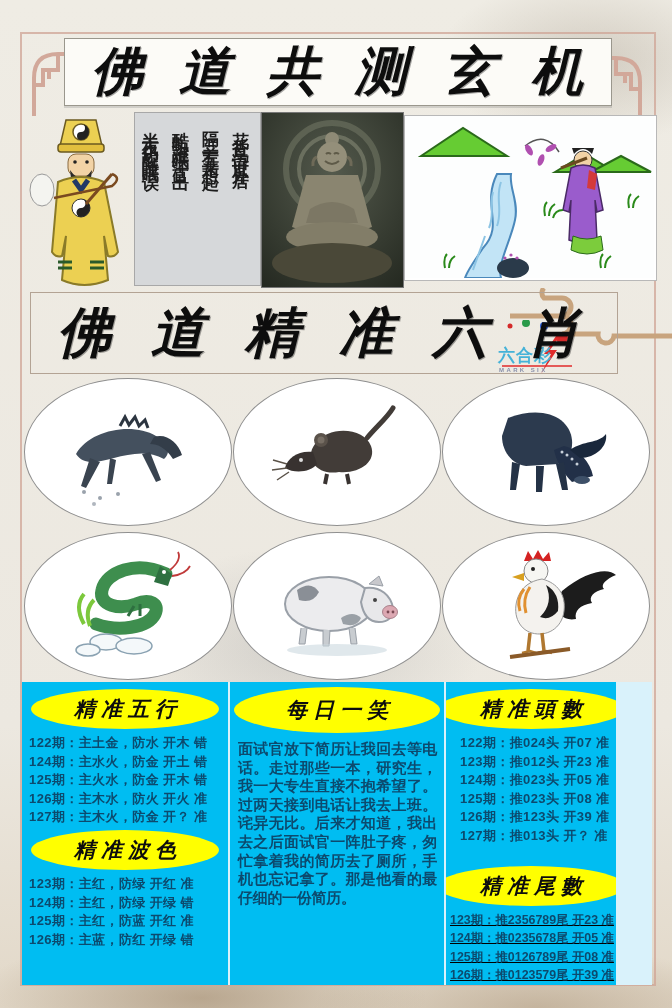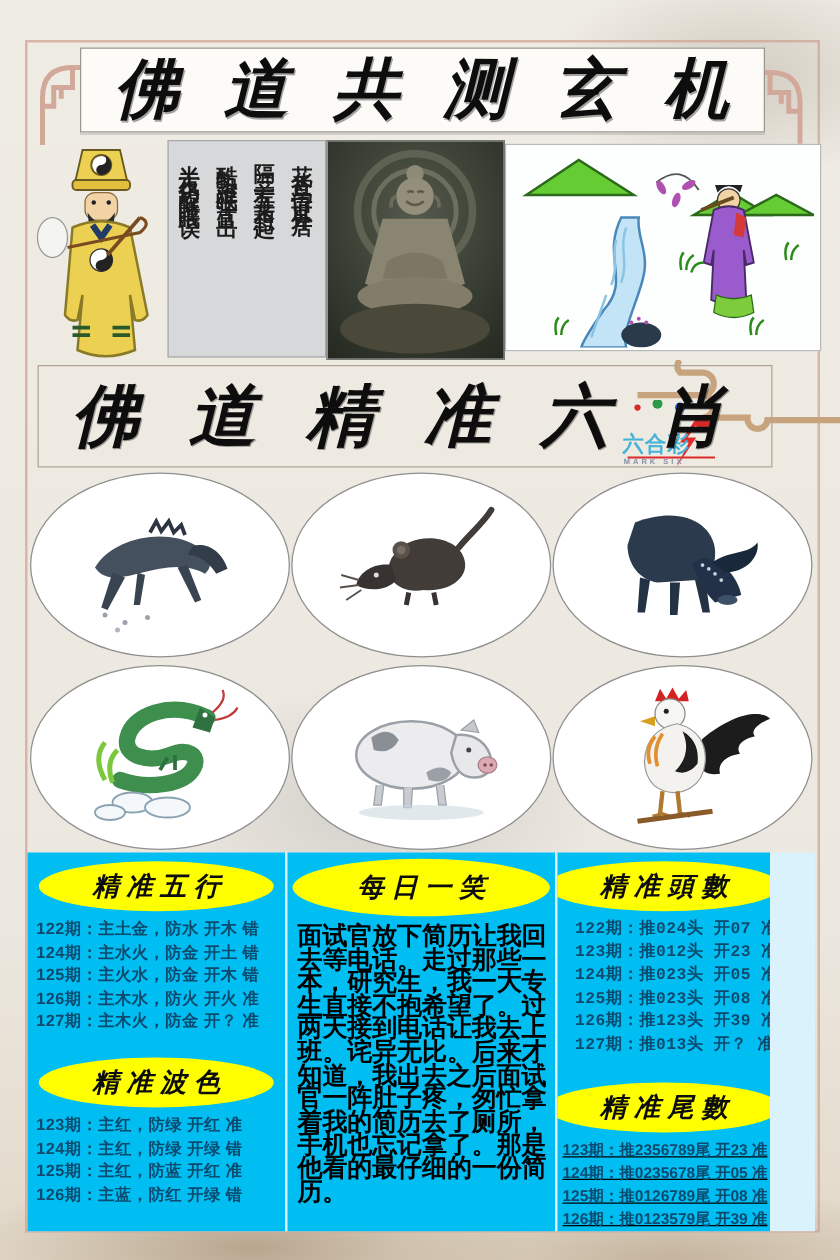--- a/index.html
+++ b/index.html
@@ -43,21 +43,21 @@
   .pcol-l{width:206px;margin-right:2px;}
   .pcol-m{width:214px;margin-right:2px;}
   .pcol-r{width:170px;}
   .yoval{background:#ffff00;border-radius:50%;display:flex;align-items:center;justify-content:center;flex:none;}
   .yoval .calli{font-size:21px;letter-spacing:6px;padding-left:6px;text-shadow:none;}
   .yo-s{width:188px;height:40px;margin-top:7px;}
   .yo-m{width:206px;height:46px;margin-top:5px;}
   .rows{width:100%;padding:5px 0 0 7px;box-sizing:border-box;}
   .prow{font-size:13px;font-weight:bold;color:#0c4a6e;line-height:18.6px;white-space:nowrap;letter-spacing:.4px;}
   .prow-sm{font-size:12.4px;letter-spacing:0;}
-  .joke{width:100%;box-sizing:border-box;padding:7px 7px 0 8px;color:#000000;font-size:20px;line-height:18.6px;
+  .joke{width:100%;box-sizing:border-box;padding:7px 7px 0 8px;color:#0c4a6e;font-size:15px;line-height:18.6px;
         font-weight:bold;text-align:justify;letter-spacing:-.3px;}
 </style>
 </head>
 <body>
 
 <div id="page">
 
   <div class="abs frame"></div>
   <svg class="abs corner" style="left:28px;top:48px;" viewBox="0 0 70 70">
     <path d="M68,6 H30 M30,6 Q6,6 6,30 V68 M30,6 v16 h-15 v15 h-9 M30,22 h-9 v9" stroke="#d2a89a" stroke-width="4" fill="none"></path>
@@ -265,21 +265,21 @@
       <div class="yoval yo-s">
         <span class="calli">精准五行</span>
       </div>
       <div class="rows">
         <div class="prow">122期：主土金，防水 开木 错</div>
         <div class="prow">124期：主水火，防金 开土 错</div>
         <div class="prow">125期：主火水，防金 开木 错</div>
         <div class="prow">126期：主木水，防火 开火 准</div>
         <div class="prow">127期：主木火，防金 开？ 准</div>
       </div>
-      <div class="yoval yo-s" style="margin-top:19px;text-align:right;">
+      <div class="yoval yo-s" style="margin-top:3px;text-align:right;">
         <span class="calli">精准波色</span>
       </div>
       <div class="rows">
         <div class="prow">123期：主红，防绿 开红 准</div>
         <div class="prow">124期：主红，防绿 开绿 错</div>
         <div class="prow">125期：主红，防蓝 开红 准</div>
         <div class="prow">126期：主蓝，防红 开绿 错</div>
       </div>
     </div>
 
@@ -287,21 +287,21 @@
       <div class="yoval yo-m">
         <span class="calli">每日一笑</span>
       </div>
       <div class="joke">面试官放下简历让我回去等电话。走过那些一本，研究生，我一大专生直接不抱希望了。过两天接到电话让我去上班。诧异无比。后来才知道，我出去之后面试官一阵肚子疼，匆忙拿着我的简历去了厕所，手机也忘记拿了。那是他看的最仔细的一份简历。</div>
     </div>
 
     <div class="pcol pcol-r">
       <div class="yoval yo-s">
         <span class="calli">精准頭數</span>
       </div>
-      <div class="rows" style="padding-left:14px;font-family:Liberation Mono, monospace;">
+      <div class="rows" style="padding-left:14px;">
         <div class="prow">122期：推024头 开07 准</div>
         <div class="prow">123期：推012头 开23 准</div>
         <div class="prow">124期：推023头 开05 准</div>
         <div class="prow">125期：推023头 开08 准</div>
         <div class="prow">126期：推123头 开39 准</div>
         <div class="prow">127期：推013头 开？ 准</div>
       </div>
       <div class="yoval yo-s" style="margin-top:20px;">
         <span class="calli">精准尾數</span>
       </div>

